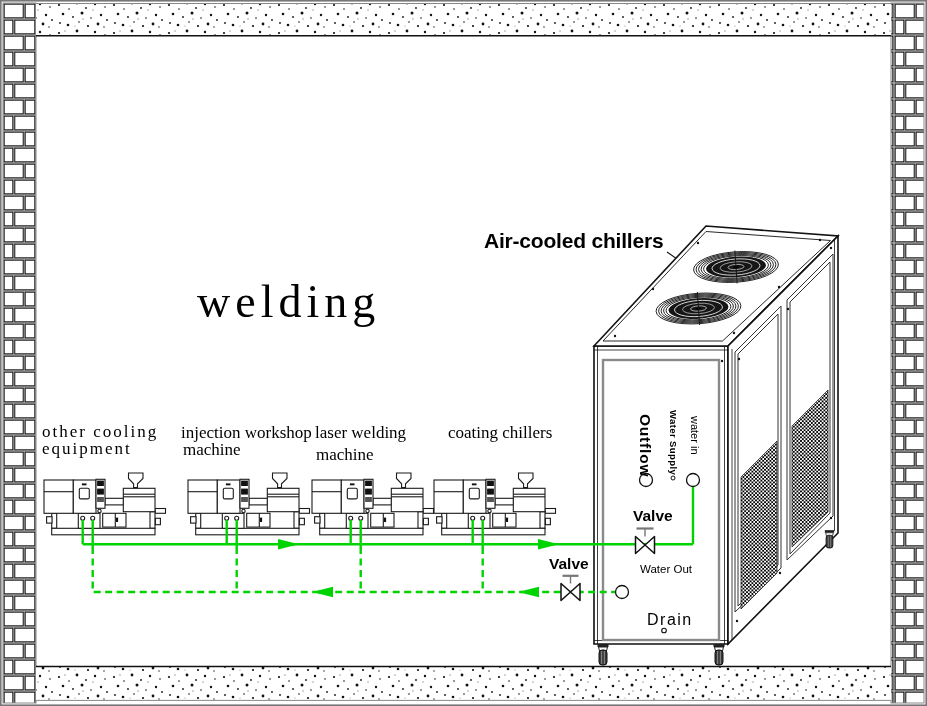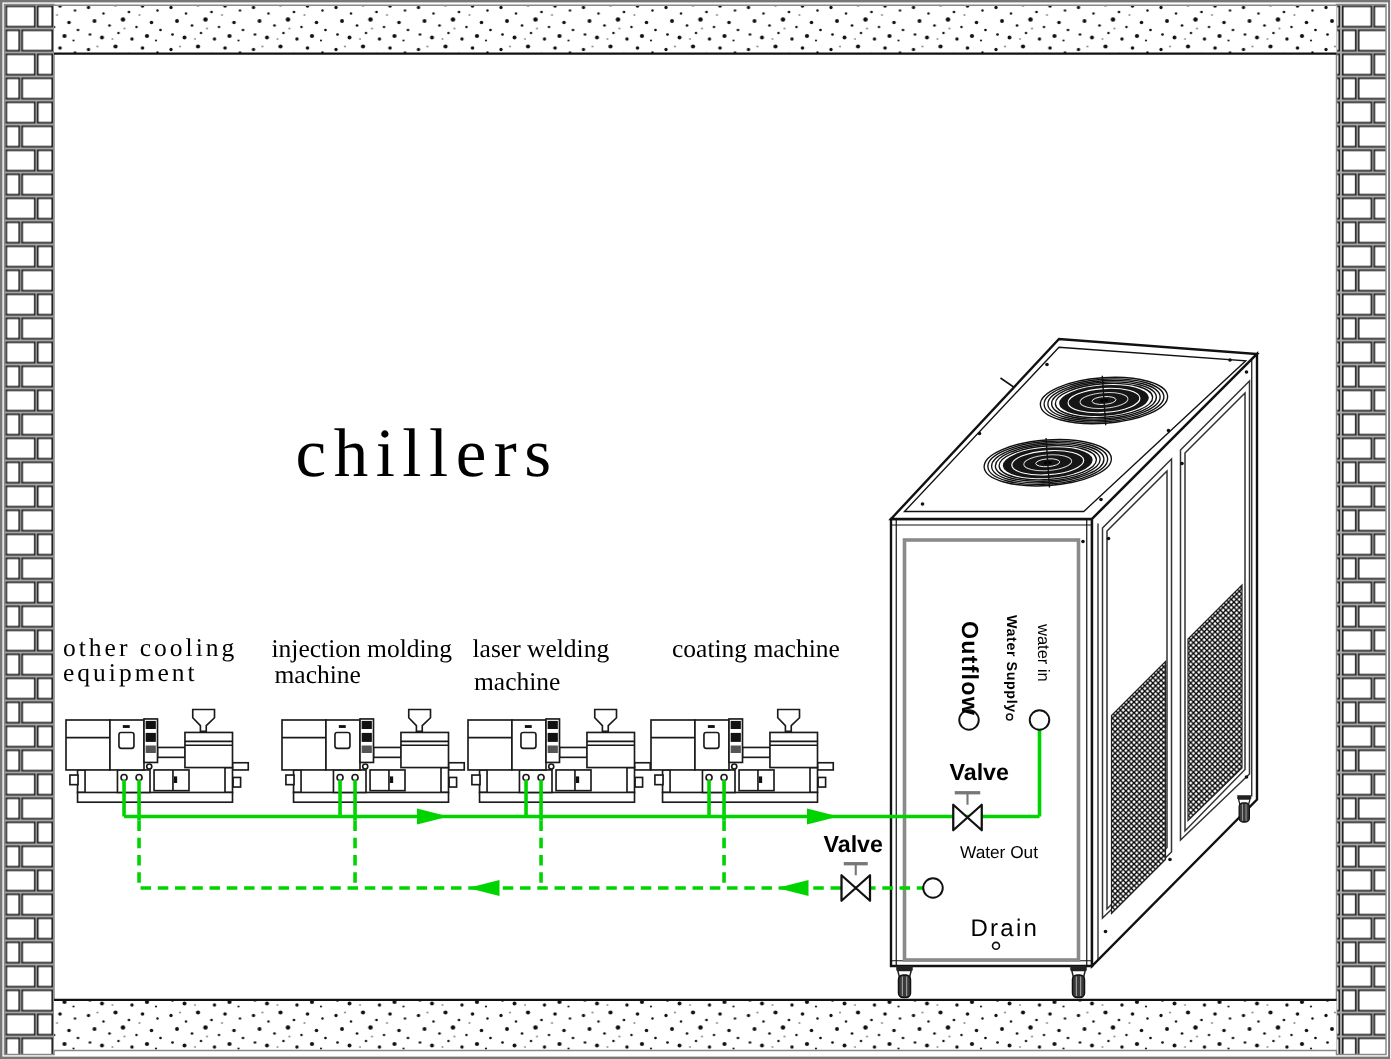--- a/index.html
+++ b/index.html
@@ -228,29 +228,30 @@
     <polygon points="654.5,536.5 654.5,553.5 645,545" fill="#fff" stroke="#111" stroke-width="1.5" stroke-linejoin="round"></polygon>
   </g>
   <g>
     <line x1="562.5" y1="575.8" x2="578.5" y2="575.8" stroke="#777" stroke-width="2.2"></line>
     <line x1="570.5" y1="575.8" x2="570.5" y2="583.5" stroke="#777" stroke-width="1.4"></line>
     <polygon points="561,583.5 561,600.5 570.5,592" fill="#fff" stroke="#111" stroke-width="1.5" stroke-linejoin="round"></polygon>
     <polygon points="580,583.5 580,600.5 570.5,592" fill="#fff" stroke="#111" stroke-width="1.5" stroke-linejoin="round"></polygon>
   </g>
 </svg>
 
-<div class="lbl workshop" style="left:197px;top:279px;">chillers</div>
+<div class="lbl workshop" style="left:197px;top:279px;">welding</div>
+<div class="lbl chillers" style="left:484px;top:230px;">Air-cooled chillers</div>
 
 <div class="lbl mlabel mono-serif" style="left:42px;top:423px;">other cooling</div>
 <div class="lbl mlabel mono-serif" style="left:42px;top:440px;font-family:Liberation Serif, serif;">equipment</div>
-<div class="lbl mlabel" style="left:181px;top:424px;">injection molding</div>
+<div class="lbl mlabel" style="left:181px;top:424px;">injection workshop</div>
 <div class="lbl mlabel" style="left:183px;top:441px;">machine</div>
 <div class="lbl mlabel" style="left:315px;top:424px;font-family:Liberation Serif, serif;">laser welding</div>
 <div class="lbl mlabel" style="left:316px;top:446px;">machine</div>
-<div class="lbl mlabel" style="left:448px;top:424px;">coating machine</div>
+<div class="lbl mlabel" style="left:448px;top:424px;">coating chillers</div>
 
 <div class="lbl b rot" style="left:653px;top:414px;font-size:15.5px;letter-spacing:0.8px;">Outflow</div>
 <div class="lbl b rot" style="left:678px;top:410px;font-size:9.5px;letter-spacing:0.4px;">Water Supply</div>
 <div class="lbl rot" style="left:700px;top:416px;font-size:11px;">water in</div>
 
 <div class="lbl b" style="left:633px;top:508px;font-size:15.5px;">Valve</div>
 <div class="lbl b" style="left:549px;top:556px;font-size:15.5px;">Valve</div>
 <div class="lbl" style="left:640px;top:564px;font-size:11.5px;">Water Out</div>
 <div class="lbl serif" style="left:647px;top:612px;font-size:16px;letter-spacing:1.5px;">Drain</div>
 

